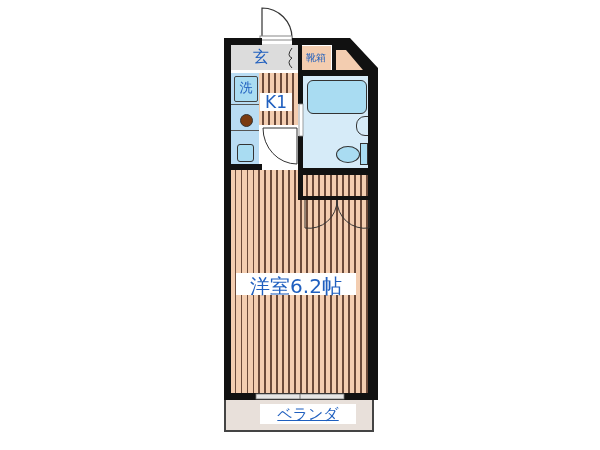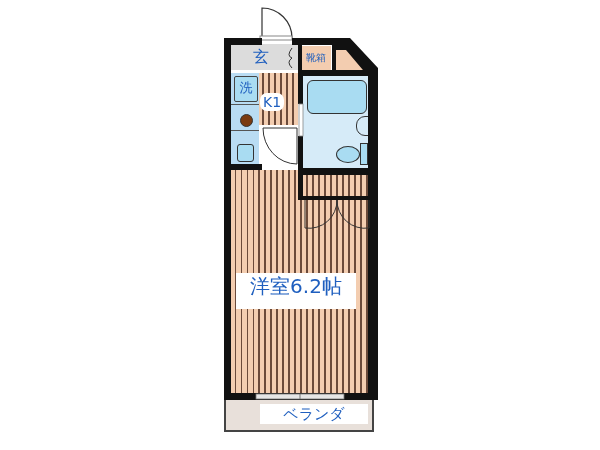--- a/index.html
+++ b/index.html
@@ -28,39 +28,39 @@
   <div class="floor" style="left:258px;top:73px;width:40px;height:52px;"></div>
 
   <div class="abs" style="left:231px;top:73px;width:28px;height:95px;background:#b9dcf3;"></div>
   <div class="abs" style="left:234px;top:76px;width:22px;height:24px;background:#a9dcf2;border:1.5px solid #444;border-radius:2px;"></div>
   <div class="abs" style="left:234px;top:79px;width:24px;font-size:13px;color:#1f5fbf;text-align:center;">洗</div>
   <div class="abs" style="left:240px;top:114px;width:11px;height:11px;border-radius:50%;background:#7a3a10;border:1px solid #333;"></div>
   <div class="abs" style="left:237px;top:144px;width:15px;height:16px;border:1.5px solid #333;border-radius:3px;background:#a9dcf2;"></div>
   <div class="abs" style="left:231px;top:104px;width:28px;height:1px;background:#555;"></div>
   <div class="abs" style="left:231px;top:130px;width:28px;height:1px;background:#555;"></div>
 
-  <div class="label" style="left:260px;top:93px;width:24px;height:18px;font-size:14px;line-height:18px;border-radius:7px;">K1</div>
+  <div class="label" style="left:260px;top:93px;width:32px;height:18px;font-size:17px;line-height:18px;">K1</div>
 
   <div class="abs" style="left:302px;top:76px;width:66px;height:93px;background:#d6ebf8;"></div>
   <div class="abs" style="left:307px;top:80px;width:58px;height:32px;background:#a9dcf2;border:1.5px solid #333;border-radius:6px;"></div>
   <div class="abs" style="left:356px;top:116px;width:12px;height:18px;border:1.5px solid #333;border-radius:9px 0 0 9px;background:#d6ebf8;"></div>
   <div class="abs" style="left:336px;top:146px;width:22px;height:15px;border:1.5px solid #333;border-radius:50%;background:#a9dcf2;"></div>
   <div class="abs" style="left:360px;top:143px;width:6px;height:20px;border:1.5px solid #333;background:#a9dcf2;"></div>
 
   <div class="abs" style="left:305px;top:176px;width:64px;height:20px;background:#f0a060;"></div>
   <div class="label" style="left:316px;top:177px;width:40px;height:18px;font-size:14px;line-height:18px;">物入</div>
 
   <div class="floor" style="left:230px;top:170px;width:140px;height:226px;"></div>
   <div class="abs" style="left:305px;top:200px;width:64px;height:30px;background:transparent;"></div>
   <div class="abs" style="left:263px;top:128px;width:34px;height:36px;background:#fff;border-top-right-radius:0;border-bottom-left-radius:34px;border-bottom-right-radius:0;"></div>
 
-  <div class="label" style="left:236px;top:273px;width:120px;height:36px;font-size:20px;line-height:26px;">洋室6.2帖</div>
+  <div class="label" style="left:236px;top:273px;width:120px;height:22px;font-size:20px;line-height:26px;">洋室6.2帖</div>
 
   <div class="abs" style="left:224px;top:398px;width:150px;height:34px;background:#e8e0da;border:2px solid #444;border-top:none;box-sizing:border-box;"></div>
-  <div class="label" style="left:260px;top:404px;width:108px;height:20px;font-size:15px;line-height:20px;">ベランダ</div>
+  <div class="label" style="left:260px;top:404px;width:96px;height:20px;font-size:15px;line-height:20px;text-decoration:underline;">ベランダ</div>
 
   <div class="label" style="left:251px;top:47px;width:20px;height:20px;font-size:16px;line-height:20px;background:transparent;">玄</div>
 
   <svg width="600" height="450">
 
     <path d="M262,38 L262,8 A30,30 0 0 1 292,38" fill="none" stroke="#333" stroke-width="1.2"></path>
     <rect x="260" y="36" width="32" height="4" fill="#fff" stroke="#888" stroke-width="1"></rect>
 
     <rect x="224" y="38" width="7" height="362" fill="#111"></rect>
     <rect x="224" y="38" width="38" height="7" fill="#111"></rect>

